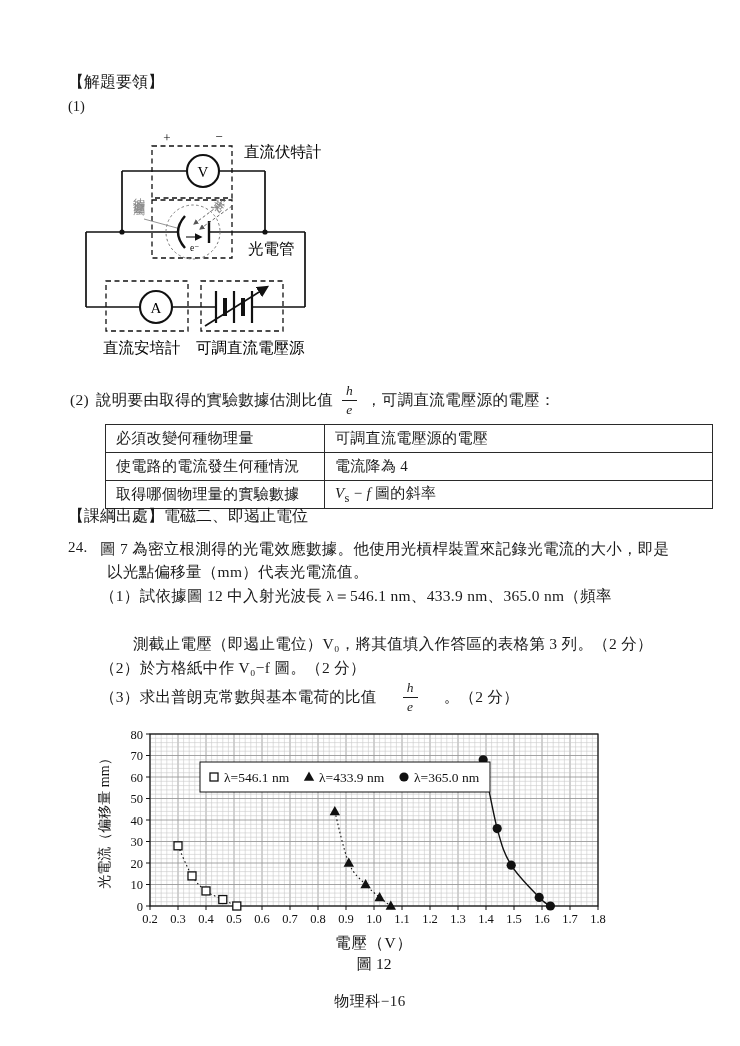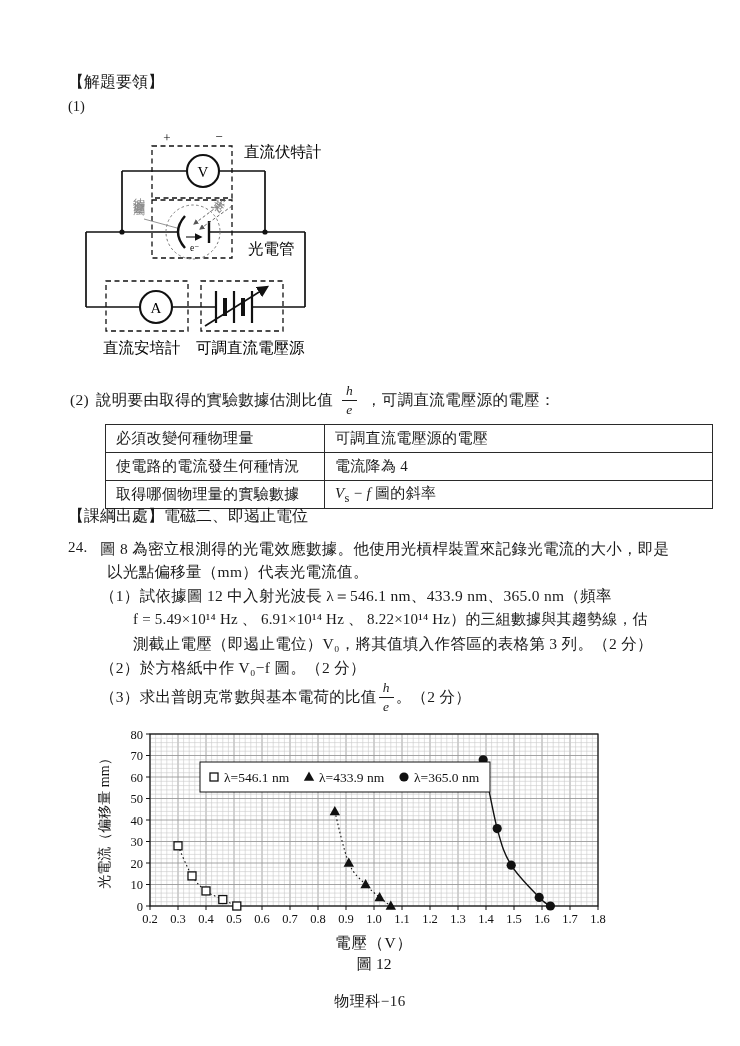--- a/index.html
+++ b/index.html
@@ -25,21 +25,21 @@
   table.anstable td.c1{width:198px;}
   .it{font-style:italic;}
   .curriculum{left:68px;top:506px;font-size:16px;}
   .qnum{left:68px;top:539px;font-size:15px;}
   .q-l1{left:100px;top:539px;}
   .q-l2{left:100px;top:562px;margin-left:7px;}
   .q-p1a{left:100px;top:586px;}
   .q-p1b{left:133px;top:610px;font-size:15px;letter-spacing:0.2px;}
   .q-p1c{left:133px;top:634px;}
   .q-p2{left:100px;top:658px;}
-  .q-p3{left:100px;top:676px;display:flex;align-items:center;gap:0;height:42px;font-family:Liberation Serif, serif;}
+  .q-p3{left:100px;top:676px;display:flex;align-items:center;gap:24px;height:42px;font-family:Liberation Serif, serif;}
   .chart-wrap{left:94px;top:726px;width:520px;height:248px;}
   .footer{left:0;top:992px;width:740px;text-align:center;font-size:15px;letter-spacing:0.5px;}
   svg text{font-family:"Liberation Serif","DejaVu Serif",serif;}
 </style>
 </head>
 <body>
 
 <div class="page">
 
   <div class="abs heading">【解題要領】</div>
@@ -127,24 +127,23 @@
       <tr>
         <td class="c1">取得哪個物理量的實驗數據</td>
         <td><span class="it">V</span><sub>s</sub><span> − </span><span class="it">f</span><span> 圖的斜率</span></td>
       </tr>
     </tbody>
   </table>
 
   <div class="abs curriculum">【課綱出處】電磁二、即遏止電位</div>
 
   <div class="abs qnum cjk">24.</div>
-  <div class="abs q-l1 cjk">圖 8 為密立根測得的光電效應數據。他使用光槓桿裝置來記錄光電流的大小，即是</div>
+  <div class="abs q-l1 cjk">圖 7 為密立根測得的光電效應數據。他使用光槓桿裝置來記錄光電流的大小，即是</div>
   <div class="abs q-l2 cjk">以光點偏移量（mm）代表光電流值。</div>
   <div class="abs q-p1a cjk">（1）試依據圖 12 中入射光波長 λ＝546.1 nm、433.9 nm、365.0 nm（頻率</div>
-  <div class="abs q-p1b">f = 5.49×10¹⁴ Hz 、 6.91×10¹⁴ Hz 、 8.22×10¹⁴ Hz）的三組數據與其趨勢線，估</div>
   <div class="abs q-p1c cjk">測截止電壓（即遏止電位）V₀，將其值填入作答區的表格第 3 列。（2 分）</div>
   <div class="abs q-p2 cjk">（2）於方格紙中作 V₀−f 圖。（2 分）</div>
   <div class="abs q-p3 cjk">
     <span>（3）求出普朗克常數與基本電荷的比值</span>
     <span class="frac">
       <span class="num">h</span>
       <span class="den">e</span>
     </span>
     <span>。（2 分）</span>
   </div>

